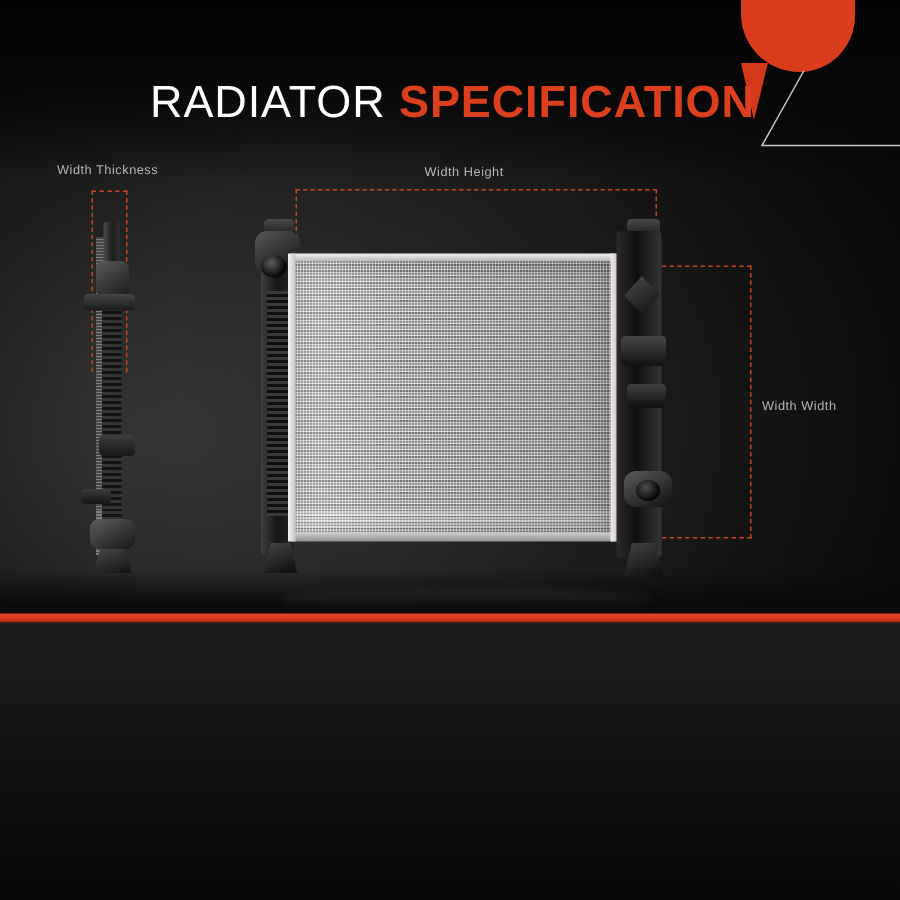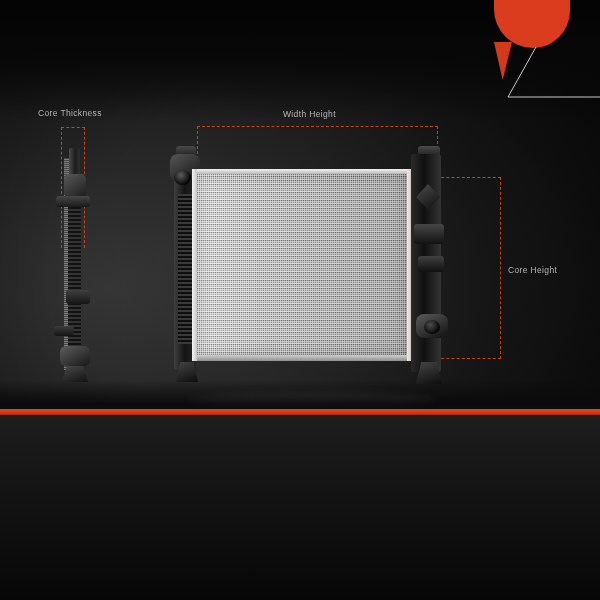--- a/index.html
+++ b/index.html
@@ -287,24 +287,28 @@
   <div class="bg-vignette"></div>
   <div class="bg-topdark"></div>
   <div class="bg-botdark"></div>
 
   <div class="red-blob"></div>
   <div class="red-blob-tail"></div>
   <svg class="thin-line" viewBox="0 0 94 56">
     <polyline points="30,0 2,50 94,50" fill="none" stroke="#c9c9c9" stroke-width="1"></polyline>
   </svg>
 
-
-  <div class="dim-label lbl-thickness">Core Thickness</div>
+  <div class="title">
+    <span class="t-white">RADIATOR</span>
+    <span class="t-red">SPECIFICATION</span>
+  </div>
+
+  <div class="dim-label lbl-thickness">Width Thickness</div>
   <div class="dim-label lbl-height">Width Height</div>
-  <div class="dim-label lbl-width">Core Height</div>
+  <div class="dim-label lbl-width">Width Width</div>
 
   <div class="guide guide-thickness"></div>
   <div class="guide guide-height"></div>
   <div class="guide guide-width"></div>
 
   <div class="side-view">
     <div class="sv-core"></div>
     <div class="sv-body"></div>
     <div class="sv-fins"></div>
     <div class="sv-neck"></div>

